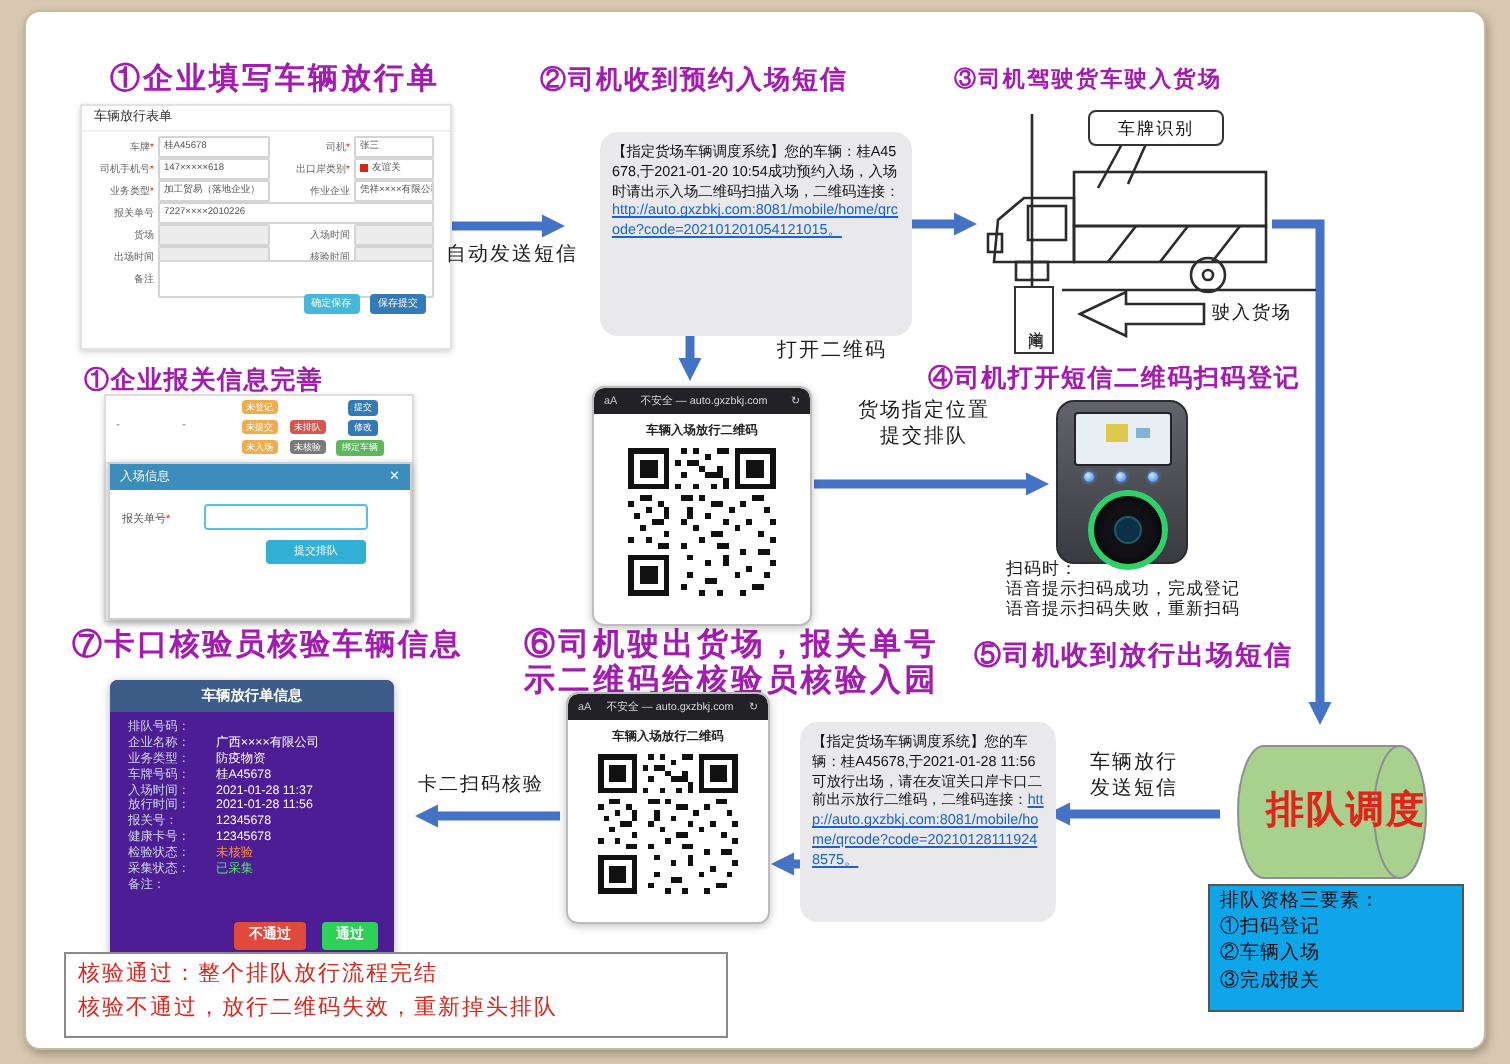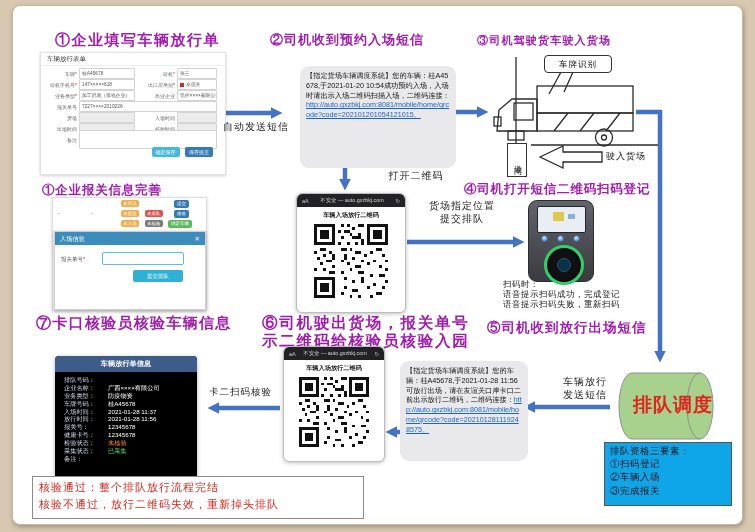--- a/index.html
+++ b/index.html
@@ -66,22 +66,22 @@
   .modal{position:absolute;left:1px;top:33px;width:150px;height:77px;background:#fff;
          border:1px solid #cfcfcf;box-shadow:0 1px 4px rgba(0,0,0,.25);}
   .mhead{height:13px;background:#3c8dbc;color:#fff;font-size:6.2px;line-height:13px;padding:0 5px;
          display:flex;justify-content:space-between;align-items:center;}
   .mclose{font-size:6.5px;cursor:pointer;}
   .mlabel{position:absolute;left:6px;top:24px;font-size:5.5px;color:#555;}
   .minput{position:absolute;left:47px;top:20px;width:80px;height:11px;border:1px solid #5bc0de;border-radius:2px;background:#fff;}
   .msubmit{position:absolute;left:78px;top:38px;width:50px;height:12px;background:#31b0d5;color:#fff;
            font-size:5.5px;line-height:12px;text-align:center;border-radius:2px;}
   
-  .panel{position:absolute;left:55px;top:340px;width:142px;height:141px;background:#000000;
-         border-radius:4px;box-shadow:0 1px 4px rgba(0,0,0,.3);overflow:hidden;margin-top:16px;}
+  .panel{position:absolute;left:55px;top:340px;width:142px;height:141px;background:#4c1d95;
+         border-radius:4px;box-shadow:0 1px 4px rgba(0,0,0,.3);overflow:hidden;}
   .ptitle{height:16px;line-height:16px;background:#3d5c88;color:#fff;font-size:7.2px;font-weight:bold;text-align:center;}
   .prows{padding:4px 0 0 9px;}
   .prow{display:flex;height:7.9px;line-height:7.9px;font-size:6.2px;}
   .plabel{width:44px;color:#cdd8ea;}
   .pval{color:#fff;}
   .pval.warn{color:#ff8c42;}
   .pval.ok{color:#4fe06a;}
   .pbtns{position:absolute;right:8px;bottom:6px;display:flex;gap:8px;}
   .pbtn{color:#fff;font-size:7px;line-height:14px;text-align:center;border-radius:2px;font-weight:bold;}
   .pbtn.fail{width:36px;background:#e14a3b;}
@@ -210,21 +210,21 @@
       <div class="fbtns">
         <span class="fbtn" style="background:#46b8da">确定保存</span>
         <span class="fbtn" style="background:#337ab7">保存提交</span>
       </div>
     </div>
   </div>
 
   <div class="note" style="left:223px;top:120px;font-size:10px">自动发送短信</div>
   <div class="note" style="left:378px;top:156px;font-size:10px;line-height:13px;width:76px;text-align:center"><span>点开链接</span><br><span>打开二维码</span></div>
   <div class="note" style="left:418px;top:199px;font-size:10px;line-height:13px;width:88px;text-align:center"><span>货场指定位置</span><br><span>提交排队</span></div>
-  <div class="note" style="left:545px;top:375px;font-size:10px;line-height:13px;width:62px;text-align:right"><span>车辆放行</span><br><span>发送短信</span></div>
+  <div class="note" style="left:545px;top:375px;font-size:10px;line-height:13px;width:62px;text-align:left"><span>车辆放行</span><br><span>发送短信</span></div>
   <div class="note" style="left:209px;top:386px;font-size:9.5px">卡二扫码核验</div>
 
   <div class="sms" style="left:300px;top:66px;width:144px;height:92px">
     <span>【指定货场车辆调度系统】您的车辆：桂A45678,于2021-01-20 10:54成功预约入场，入场时请出示入场二维码扫描入场，二维码连接：</span><a class="smslink">http://auto.gxzbkj.com:8081/mobile/home/qrcode?code=202101201054121015。</a>
   </div>
   <div class="sms" style="left:400px;top:361px;width:116px;height:90px">
     <span>【指定货场车辆调度系统】您的车辆：桂A45678,于2021-01-28 11:56可放行出场，请在友谊关口岸卡口二前出示放行二维码，二维码连接：</span><a class="smslink">http://auto.gxzbkj.com:8081/mobile/home/qrcode?code=202101281119248575。</a>
   </div>
 
   <div class="qrwin" style="left:296px;top:193px;width:108px;height:118px">

